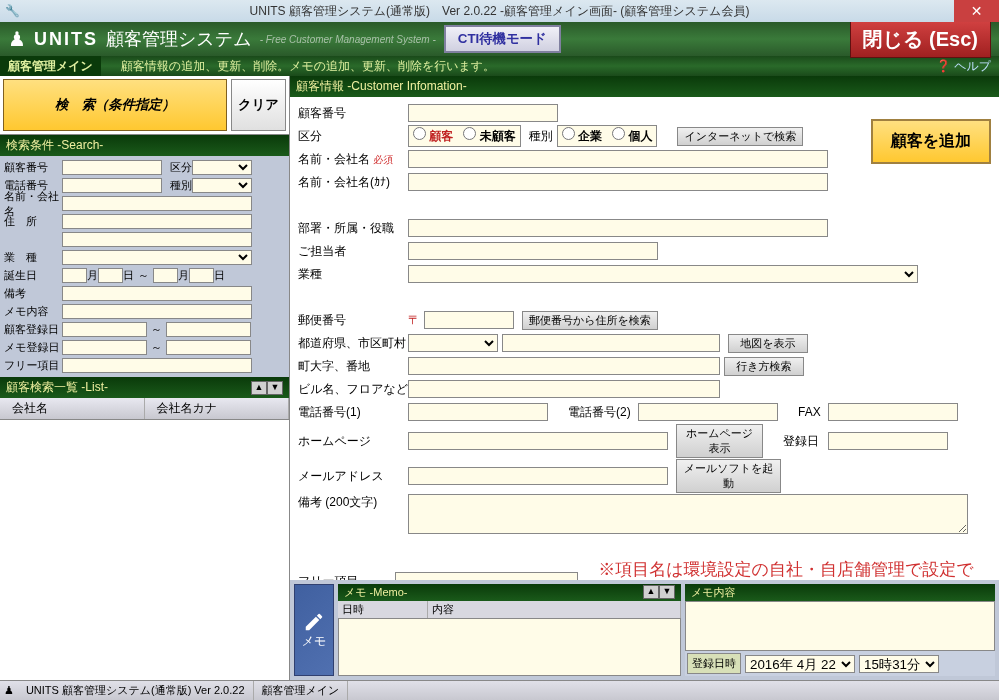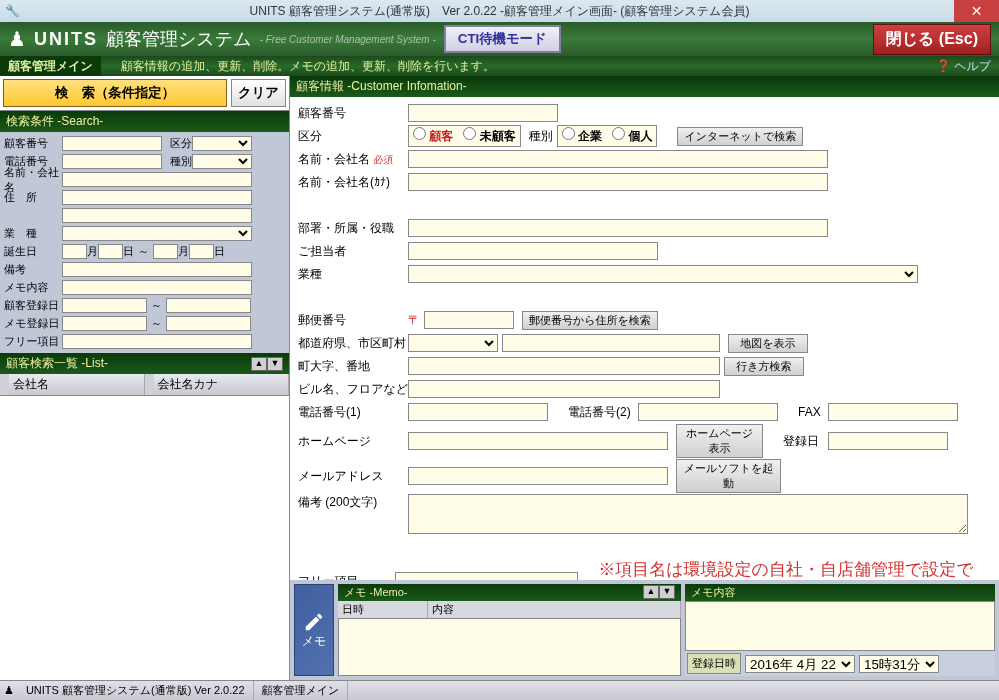--- a/index.html
+++ b/index.html
@@ -4,40 +4,40 @@
 <style>
 * { box-sizing: border-box; margin: 0; padding: 0; }
 body { font-family: "MS PGothic", sans-serif; font-size: 12px; background: #fff; width: 999px; height: 700px; overflow: hidden; }
 .titlebar { background: linear-gradient(#dce8f0, #c8dae8); height: 22px; display: flex; align-items: center; justify-content: center; position: relative; color: #333; }
 .titlebar .close-x { position: absolute; right: 0; top: 0; width: 45px; height: 22px; background: #c94040; color: #fff; text-align: center; line-height: 22px; font-size: 14px; cursor: pointer; }
 .titlebar .icon { position: absolute; left: 5px; }
 .appheader { background: linear-gradient(#2a5a2a, #3a7a3a, #2a5a2a); height: 34px; display: flex; align-items: center; color: #c8d8c8; padding: 0 8px; gap: 8px; }
 .appheader .logo { color: #fff; font-size: 18px; font-weight: bold; letter-spacing: 2px; }
 .appheader .subtitle { color: #a8c0a8; font-size: 10px; font-style: italic; }
 .appheader .cti-btn { background: linear-gradient(#f0f0f8, #d0d0e0); border: 2px solid #8080a0; color: #3030a0; font-weight: bold; padding: 3px 12px; cursor: pointer; }
-.appheader .close-btn { margin-left: auto; background: linear-gradient(#d04040, #a02020); color: #fff; font-weight: bold; font-size: 16px; padding: 4px 12px; border: 1px solid #601010; cursor: pointer; text-align: right; }
+.appheader .close-btn { margin-left: auto; background: linear-gradient(#d04040, #a02020); color: #fff; font-weight: bold; font-size: 20px; padding: 4px 12px; border: 1px solid #601010; cursor: pointer; text-align: right; }
 .subheader { background: linear-gradient(#1a4a1a, #2a6a2a, #1a4a1a); height: 20px; display: flex; align-items: center; color: #fff; font-size: 12px; }
 .subheader .title { background: #0a3a0a; padding: 2px 8px; color: #e0f0a0; font-weight: bold; }
 .subheader .desc { padding: 0 20px; color: #e0f0a0; }
 .subheader .help { margin-left: auto; padding: 0 8px; color: #c0e0ff; cursor: pointer; }
 .mainarea { display: flex; height: 604px; background: #e8e8f0; }
 .leftpanel { width: 290px; background: #c0c8d8; border-right: 1px solid #888; display: flex; flex-direction: column; }
 .search-buttons { background: #fff; padding: 3px; display: flex; gap: 4px; border-bottom: 1px solid #888; }
-.search-btn { flex: 1; background: linear-gradient(#ffe080, #ffc830); border: 1px solid #806020; font-weight: bold; padding: 4px; cursor: pointer; }
+.search-btn { flex: 1; background: linear-gradient(#ffe080, #ffc830); border: 1px solid #806020; font-weight: bold; padding: 16px; cursor: pointer; font-style: italic; }
 .clear-btn { width: 55px; background: linear-gradient(#fff, #e0e0e0); border: 1px solid #888; font-weight: bold; padding: 4px; cursor: pointer; }
 .section-header { background: linear-gradient(#0a3a0a, #1a5a1a); color: #f0f0a0; padding: 2px 6px; font-size: 12px; }
 .section-header.list { display: flex; align-items: center; }
 .section-header .arrows { margin-left: auto; display: flex; }
 .arrow-btn { width: 16px; height: 14px; background: #d0d0d0; border: 1px solid #666; font-size: 9px; text-align: center; line-height: 11px; cursor: pointer; color: #000; }
 .search-form { padding: 2px; font-size: 11px; }
 .search-form .row { display: flex; align-items: center; height: 17px; margin: 1px 0; }
 .search-form .lbl { width: 60px; padding-left: 2px; }
 .search-form .inp { background: #fffce8; border: 1px solid #888; height: 15px; }
 .list-header { display: flex; background: #d0d0d8; border-bottom: 1px solid #888; }
-.list-header .col { flex: 1; padding: 2px 4px; border-right: 1px solid #aaa; background: linear-gradient(#e8e8f0, #c8c8d0); margin-left: 9px; }
+.list-header .col { flex: 1; padding: 2px 12px; border-right: 1px solid #aaa; background: linear-gradient(#e8e8f0, #c8c8d0); }
 .list-body { flex: 1; background: #fff; }
 .rightpanel { flex: 1; background: #3b82f6; display: flex; flex-direction: column; }
 .info-header { background: linear-gradient(#0a3a0a, #1a5a1a); color: #f0f0a0; padding: 2px 6px; font-size: 12px; }
 .info-body { padding: 4px 8px; background: #fff; flex: 1; overflow: auto; }
 .info-body .row { display: flex; align-items: center; min-height: 22px; margin: 1px 0; }
 .info-body .lbl { width: 110px; }
 .yellow-inp { background: #fffce8; border: 1px solid #888; height: 18px; padding: 0 2px; }
 .radio-group { background: #fffce8; border: 1px solid #888; padding: 1px 4px; display: flex; gap: 10px; }
 .small-btn { background: linear-gradient(#f0f0f0, #d0d0d0); border: 1px solid #888; padding: 1px 6px; font-size: 11px; cursor: pointer; }
 .add-btn { background: linear-gradient(#ffe080, #ffc830); border: 2px solid #a08040; font-weight: bold; font-size: 16px; padding: 10px 18px; cursor: pointer; }
@@ -183,20 +183,21 @@
           <label><input type="radio" name="kubun" style=""> <b>未顧客</b></label>
         </span>
         <span style="width:8px;"></span>
         <span>種別</span>
         <span style="width:4px;"></span>
         <span class="radio-group">
           <label><input type="radio" name="sb" style=""> <b>企業</b></label>
           <label><input type="radio" name="sb" style=""> <b>個人</b></label>
         </span>
         <button class="small-btn" style="margin-left:20px;">インターネットで検索</button>
+        <button class="add-btn" style="position:absolute;right:0;top:-6px;">顧客を追加</button>
       </div>
       <div class="row">
         <span class="lbl"><span>名前・会社名</span> <span class="req">必須</span></span>
         <input class="yellow-inp" style="width: 420px;">
       </div>
       <div class="row">
         <span class="lbl">名前・会社名(ｶﾅ)</span>
         <input class="yellow-inp" style="width: 420px;">
       </div>
       <div class="row" style="height:8px;"></div>

